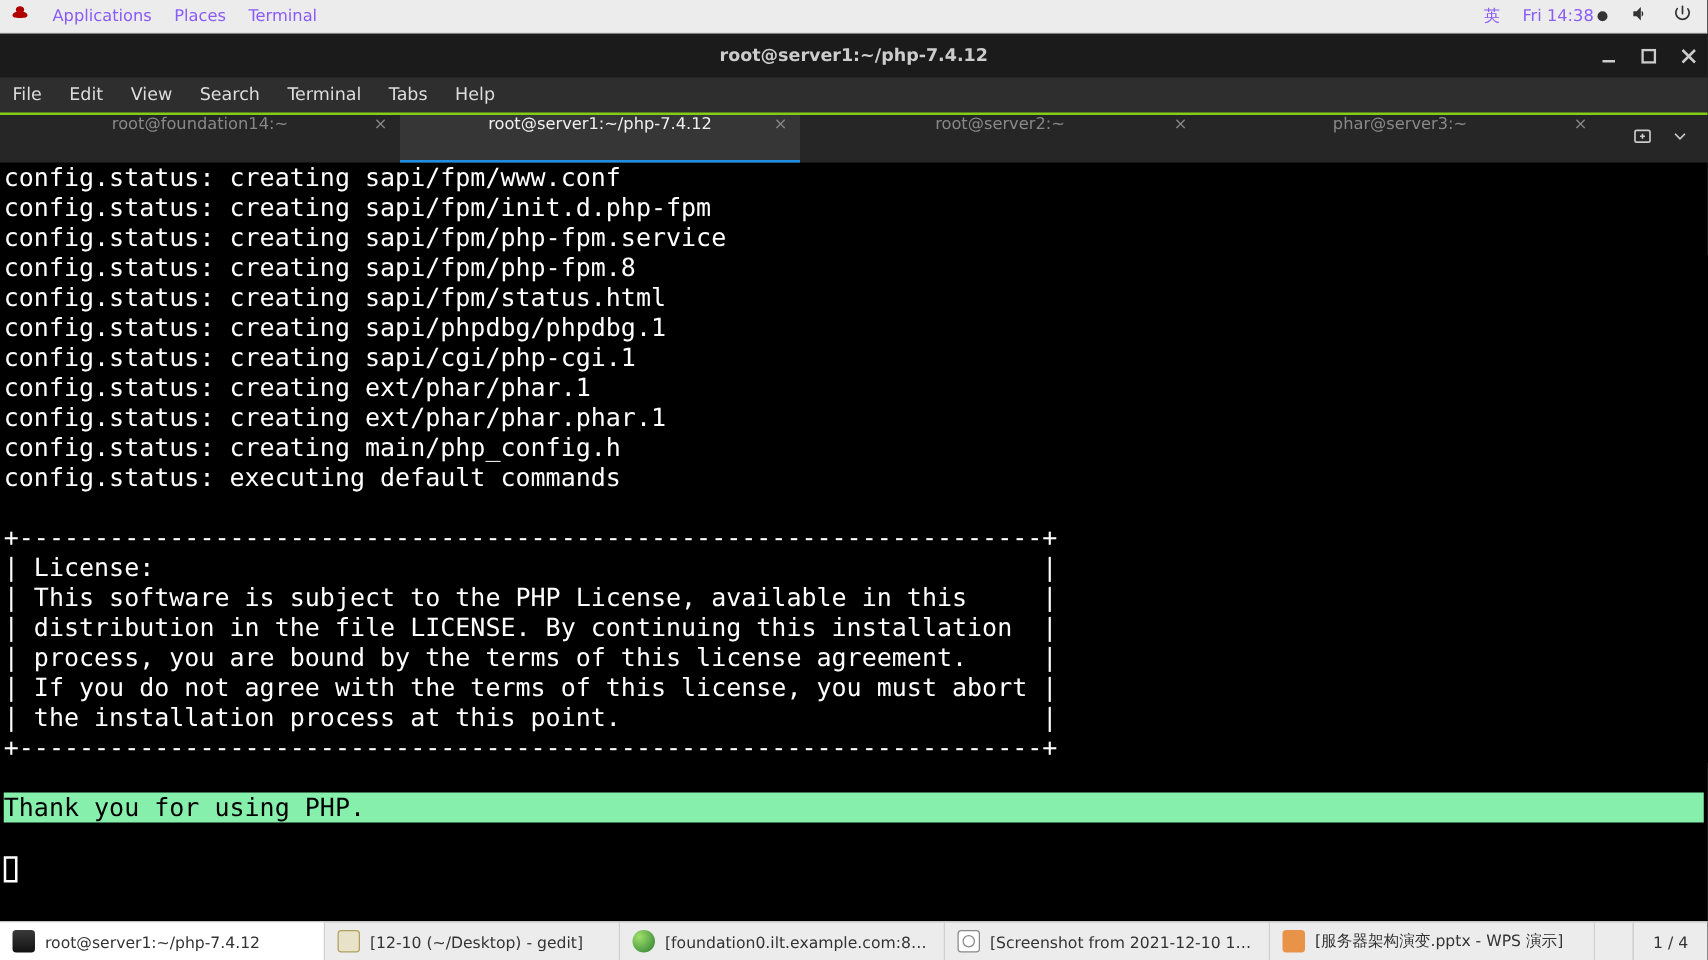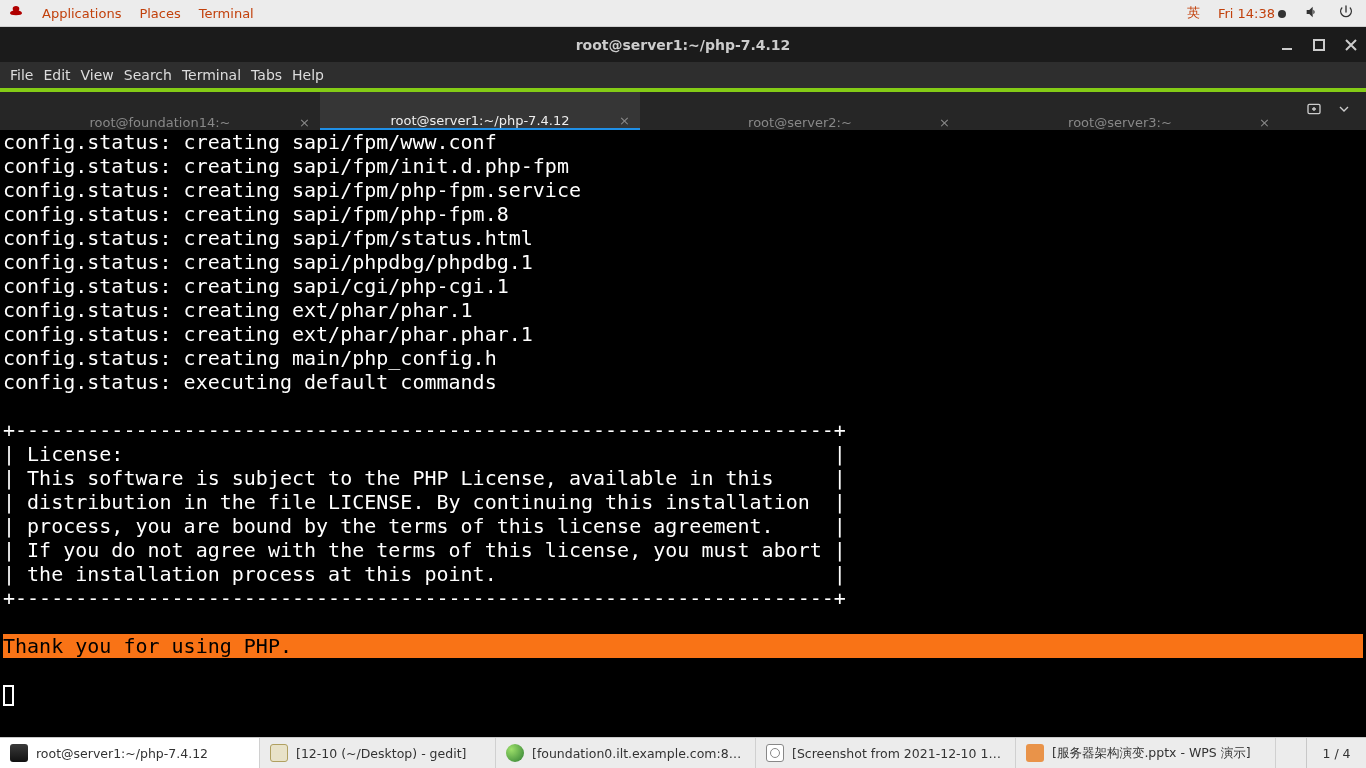--- a/index.html
+++ b/index.html
@@ -1,44 +1,44 @@
 <!DOCTYPE html>
 <html><head>
 <meta charset="utf-8">
 <style>
   * { margin:0; padding:0; box-sizing:border-box; }
   html,body { width:1366px; height:768px; font-family:"DejaVu Sans","Liberation Sans",sans-serif; background:#2e2e2e; overflow:hidden; }
   
-  .topbar { height:27px; background:#ececec; display:flex; color:#c2410c; font-size:13px; border-bottom:1px solid #d0d0d0; }
+  .topbar { height:27px; background:#ececec; display:flex; color:#8b5cf6; font-size:13px; border-bottom:1px solid #d0d0d0; }
   .topbar .left { display:flex; align-items:center; gap:18px; padding-left:8px; }
   .topbar .left .item { cursor:pointer; }
   .topbar .right { margin-left:auto; display:flex; align-items:center; gap:18px; padding-right:12px; }
   .hat-icon { width:16px; height:16px; color:#b00000; }
   .dot { width:8px; height:8px; border-radius:50%; background:#333; display:inline-block; margin-left:3px; vertical-align:middle; }
   .sys-icon { width:16px; height:16px; color:#333; }
 
   
   .window { position:absolute; top:27px; left:0; right:0; bottom:31px; background:#2e2e2e; display:flex; flex-direction:column; }
   .titlebar { height:35px; background:#1b1b1b; color:#ccc; display:flex; align-items:center; justify-content:center; position:relative; font-weight:bold; font-size:14px; }
   .titlebar .winbtns { position:absolute; right:6px; display:flex; gap:14px; }
   .winbtn { width:18px; height:18px; color:#ccc; cursor:pointer; display:flex; align-items:center; justify-content:center; }
-  .menubar { height:30px; background:#2e2e2e; display:flex; align-items:center; gap:10px; padding:0 10px; color:#ddd; font-size:14px; border-bottom:4px solid #84cc16; }
+  .menubar { height:30px; background:#2e2e2e; display:flex; align-items:center; gap:22px; padding:0 10px; color:#ddd; font-size:14px; border-bottom:2px solid #84cc16; }
   .menubar .mitem { cursor:pointer; }
 
   
   .tabbar { height:38px; background:#262626; display:flex; align-items:stretch; }
-  .tab { flex:0 0 320px; display:flex; align-items:flex-end; justify-content:center; color:#888; font-size:13px; position:relative; cursor:pointer; }
+  .tab { flex:0 0 320px; display:flex; align-items:flex-start; justify-content:center; color:#888; font-size:13px; position:relative; cursor:pointer; }
   .tab.active { background:#363636; color:#eee; border-bottom:2px solid #1f8fe6; }
   .tab .xbtn { position:absolute; right:10px; color:#888; cursor:pointer; font-size:13px; }
   .tabbar .tabnew { margin-left:auto; display:flex; align-items:center; gap:14px; padding:0 14px; color:#ccc; }
   .tabnew svg { width:16px; height:16px; cursor:pointer; }
 
   
   .termbody { flex:1; background:#000; color:#fff; font-family:"DejaVu Sans Mono","Liberation Mono",monospace; font-size:20px; line-height:24px; padding:0 3px 13px 3px; white-space:pre; overflow:hidden; }
-  .hl { background:#f97316; color:#000; display:block; }
+  .hl { background:#86efac; color:#000; display:block; }
   .cursor { display:inline-block; width:11px; height:21px; border:2px solid #fff; vertical-align:text-bottom; }
 
   
   .taskbar { position:absolute; bottom:0; left:0; right:0; height:31px; background:#ececec; border-top:1px solid #c8c8c8; display:flex; align-items:stretch; font-size:12.5px; color:#333; }
   .task { display:flex; align-items:center; gap:8px; padding:0 10px; border-right:1px solid #d0d0d0; cursor:pointer; min-width:0; }
   .task.active { background:#fff; }
   .task .ticon { width:18px; height:18px; flex:0 0 18px; border-radius:3px; }
   .task .tlabel { white-space:nowrap; overflow:hidden; text-overflow:ellipsis; }
   .ws { margin-left:auto; width:60px; display:flex; align-items:center; justify-content:center; border-left:1px solid #c8c8c8; }
 </style>
@@ -111,21 +111,21 @@
     </div>
     <div class="tab active">
       <span>root@server1:~/php-7.4.12</span>
       <span class="xbtn">×</span>
     </div>
     <div class="tab">
       <span>root@server2:~</span>
       <span class="xbtn">×</span>
     </div>
     <div class="tab">
-      <span>root@server3:~</span>
+      <span>phar@server3:~</span>
       <span class="xbtn">×</span>
     </div>
     <div class="tabnew">
       <span>
         <svg viewBox="0 0 24 24">
             <rect x="3" y="5" width="18" height="14" rx="2" fill="none" stroke="currentColor" stroke-width="2"></rect>
             <path d="M12 9v6M9 12h6" stroke="currentColor" stroke-width="2"></path>
           </svg>
       </span>
       <span>

